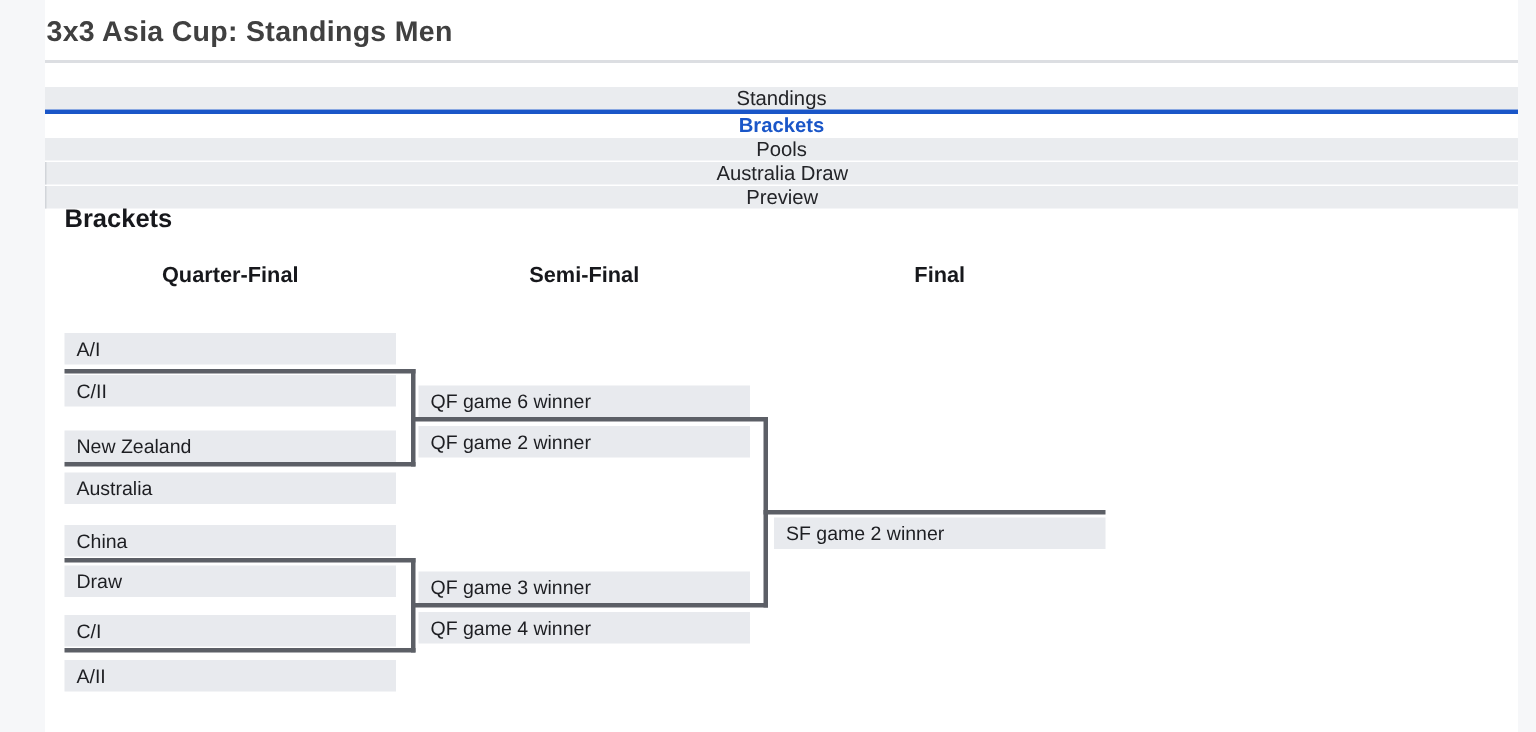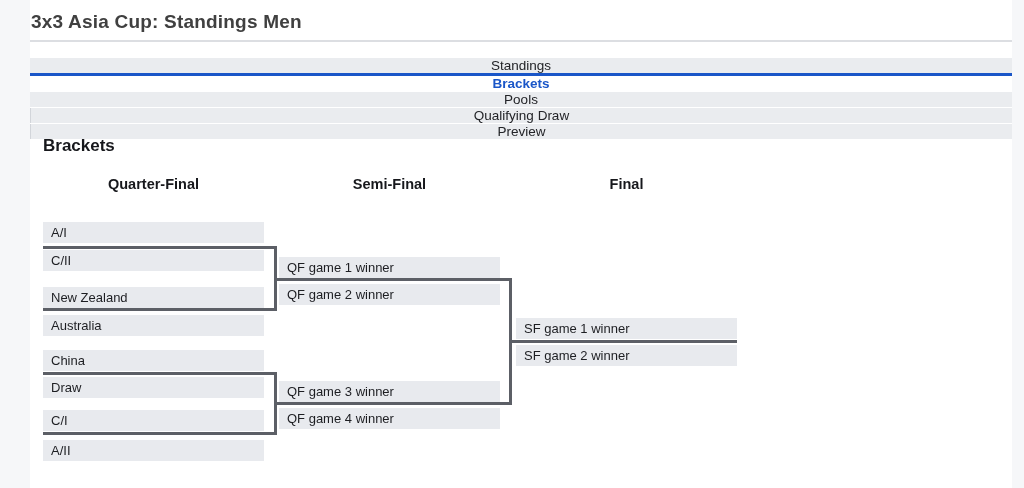--- a/index.html
+++ b/index.html
@@ -65,45 +65,44 @@
 <div class="screen">
   <div class="card"></div>
 
   <div class="page-title">3x3 Asia Cup: Standings Men</div>
   <div class="title-rule"></div>
 
   <div class="tabbar">
     <div class="tab t1">Standings</div>
     <div class="tab t2 active">Brackets</div>
     <div class="tab t3">Pools</div>
-    <div class="tab t4 sep">Qualifying Draw</div>
+    <div class="tab t4 sep">Australia Draw</div>
     <div class="tab t5 sep">Preview</div>
   </div>
 
   <div class="section-heading">Brackets</div>
 
   <div class="round-header rh-qf">Quarter-Final</div>
   <div class="round-header rh-sf">Semi-Final</div>
   <div class="round-header rh-f">Final</div>
 
   <div class="slot col-qf" style="top:222px">A/I</div>
   <div class="slot col-qf" style="top:250px">C/II</div>
   <div class="slot col-qf" style="top:287px">New Zealand</div>
   <div class="slot col-qf" style="top:315px">Australia</div>
   <div class="slot col-qf" style="top:350px">China</div>
   <div class="slot col-qf" style="top:377px">Draw</div>
   <div class="slot col-qf" style="top:410px">C/I</div>
   <div class="slot col-qf" style="top:440px">A/II</div>
 
-  <div class="slot col-sf" style="top:257px">QF game 1 winner</div>
+  <div class="slot col-sf" style="top:257px">QF game 6 winner</div>
   <div class="slot col-sf" style="top:284px">QF game 2 winner</div>
   <div class="slot col-sf" style="top:381px">QF game 3 winner</div>
   <div class="slot col-sf" style="top:408px">QF game 4 winner</div>
 
-  <div class="slot col-f" style="top:318px">SF game 1 winner</div>
   <div class="slot col-f" style="top:345px">SF game 2 winner</div>
 
   <div class="bline h3" style="left:43px;top:246px;width:234px"></div>
   <div class="bline w3" style="left:274px;top:246px;height:65px"></div>
   <div class="bline h3" style="left:43px;top:308px;width:234px"></div>
 
   <div class="bline h3" style="left:43px;top:372px;width:234px"></div>
   <div class="bline w3" style="left:274px;top:372px;height:63px"></div>
   <div class="bline h3" style="left:43px;top:432px;width:234px"></div>
 

